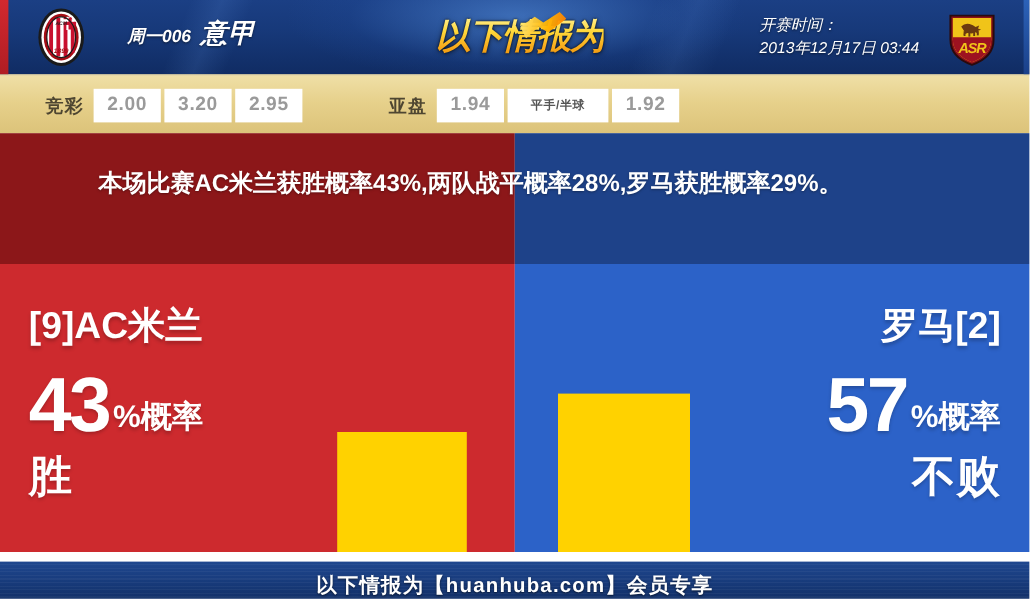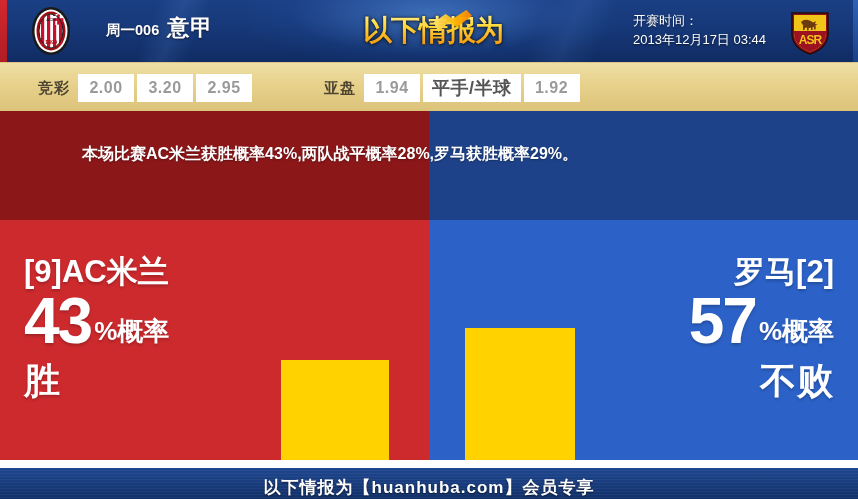--- a/index.html
+++ b/index.html
@@ -16,20 +16,21 @@
   }
 
   
   .header {
     position: absolute; left: 0; top: 0;
     width: 858px; height: 62px;
     background:
       radial-gradient(ellipse 240px 70px at 430px 14px, rgba(90,150,230,0.55) 0%, rgba(40,90,180,0.12) 58%, rgba(0,0,0,0) 80%),
       linear-gradient(180deg, #1b3f84 0%, #17397a 40%, #102c63 100%);
     overflow: hidden;
+    font-style: italic;
   }
   .header:before {
     content: "";
     position: absolute; left: 0; top: 0; width: 858px; height: 62px;
     background:
       linear-gradient(112deg, rgba(255,255,255,0) 18%, rgba(120,175,255,0.12) 21%, rgba(255,255,255,0) 24%),
       linear-gradient(112deg, rgba(255,255,255,0) 62%, rgba(120,175,255,0.10) 66%, rgba(255,255,255,0) 70%);
     pointer-events: none;
   }
   .hdr-red-stripe {
@@ -104,37 +105,37 @@
     color: #4e4631; font-size: 15px; font-weight: bold;
     display: flex; align-items: center; padding-right: 5px; letter-spacing: 1px; margin-left: 24px;
   }
   .odds-cell {
     background: #ffffff;
     color: #9a9a9a; font-size: 16px; font-weight: bold;
     display: flex; align-items: center; justify-content: center;
     min-width: 56px; padding: 0 9px;
     letter-spacing: 0.5px;
   }
-  .odds-cell.wide { min-width: 84px; color: #555555; font-size: 18px; }
+  .odds-cell.wide { min-width: 84px; color: #555555; font-size: 10px; }
   #odds-g1 { left: 14px; }
   #odds-g2 { left: 300px; }
   #odds-g3 { left: 607px; }
 
   
   .summary {
     position: absolute; left: 0; top: 111px;
     width: 858px; height: 109px;
     display: flex;
   }
   .summary-left  { width: 429px; height: 109px; background: #8c1719; }
   .summary-right { width: 429px; height: 109px; background: #1e4289; }
   .summary-text {
     position: absolute; left: 82px; top: 26px;
     width: 700px;
-    color: #ffffff; font-size: 16px; font-weight: bold;
+    color: #ffffff; font-size: 20px; font-weight: bold;
     line-height: 33px; letter-spacing: 0px;
     text-shadow: 0 1px 2px rgba(0,0,0,0.35);
   }
 
   
   .main {
     position: absolute; left: 0; top: 220px;
     width: 858px; height: 240px;
     display: flex;
   }
@@ -142,21 +143,21 @@
   .main-right { position: relative; width: 429px; height: 240px; background: #2c62c8; }
 
   .team-block {
     position: absolute; color: #ffffff;
     text-shadow: 0 2px 3px rgba(0,0,0,0.22);
   }
   .team-block.left  { left: 24px; top: 22px; text-align: left; }
   .team-block.right { right: 24px; top: 22px; text-align: right; }
 
   .team-name { font-size: 31px; font-weight: bold; line-height: 38px; letter-spacing: 0px; white-space: nowrap; margin-top: 11px; }
-  .prob-line { display: flex; align-items: flex-end; line-height: 1; margin-top: 0; }
+  .prob-line { display: flex; align-items: flex-end; line-height: 1; margin-top: 16px; }
   .team-block.right .prob-line { justify-content: flex-end; }
   .prob-num { font-size: 64px; font-weight: bold; line-height: 60px; letter-spacing: -2px; }
   .prob-suffix { font-size: 26px; font-weight: bold; padding-bottom: 7px; padding-left: 3px; white-space: nowrap; }
   .team-result { font-size: 36px; font-weight: bold; line-height: 44px; margin-top: 8px; letter-spacing: 1px; }
 
   .bar {
     position: absolute; bottom: 0;
     background: #ffd200;
   }
   #bar-home { left: 281px; width: 108px; height: 160px; }

